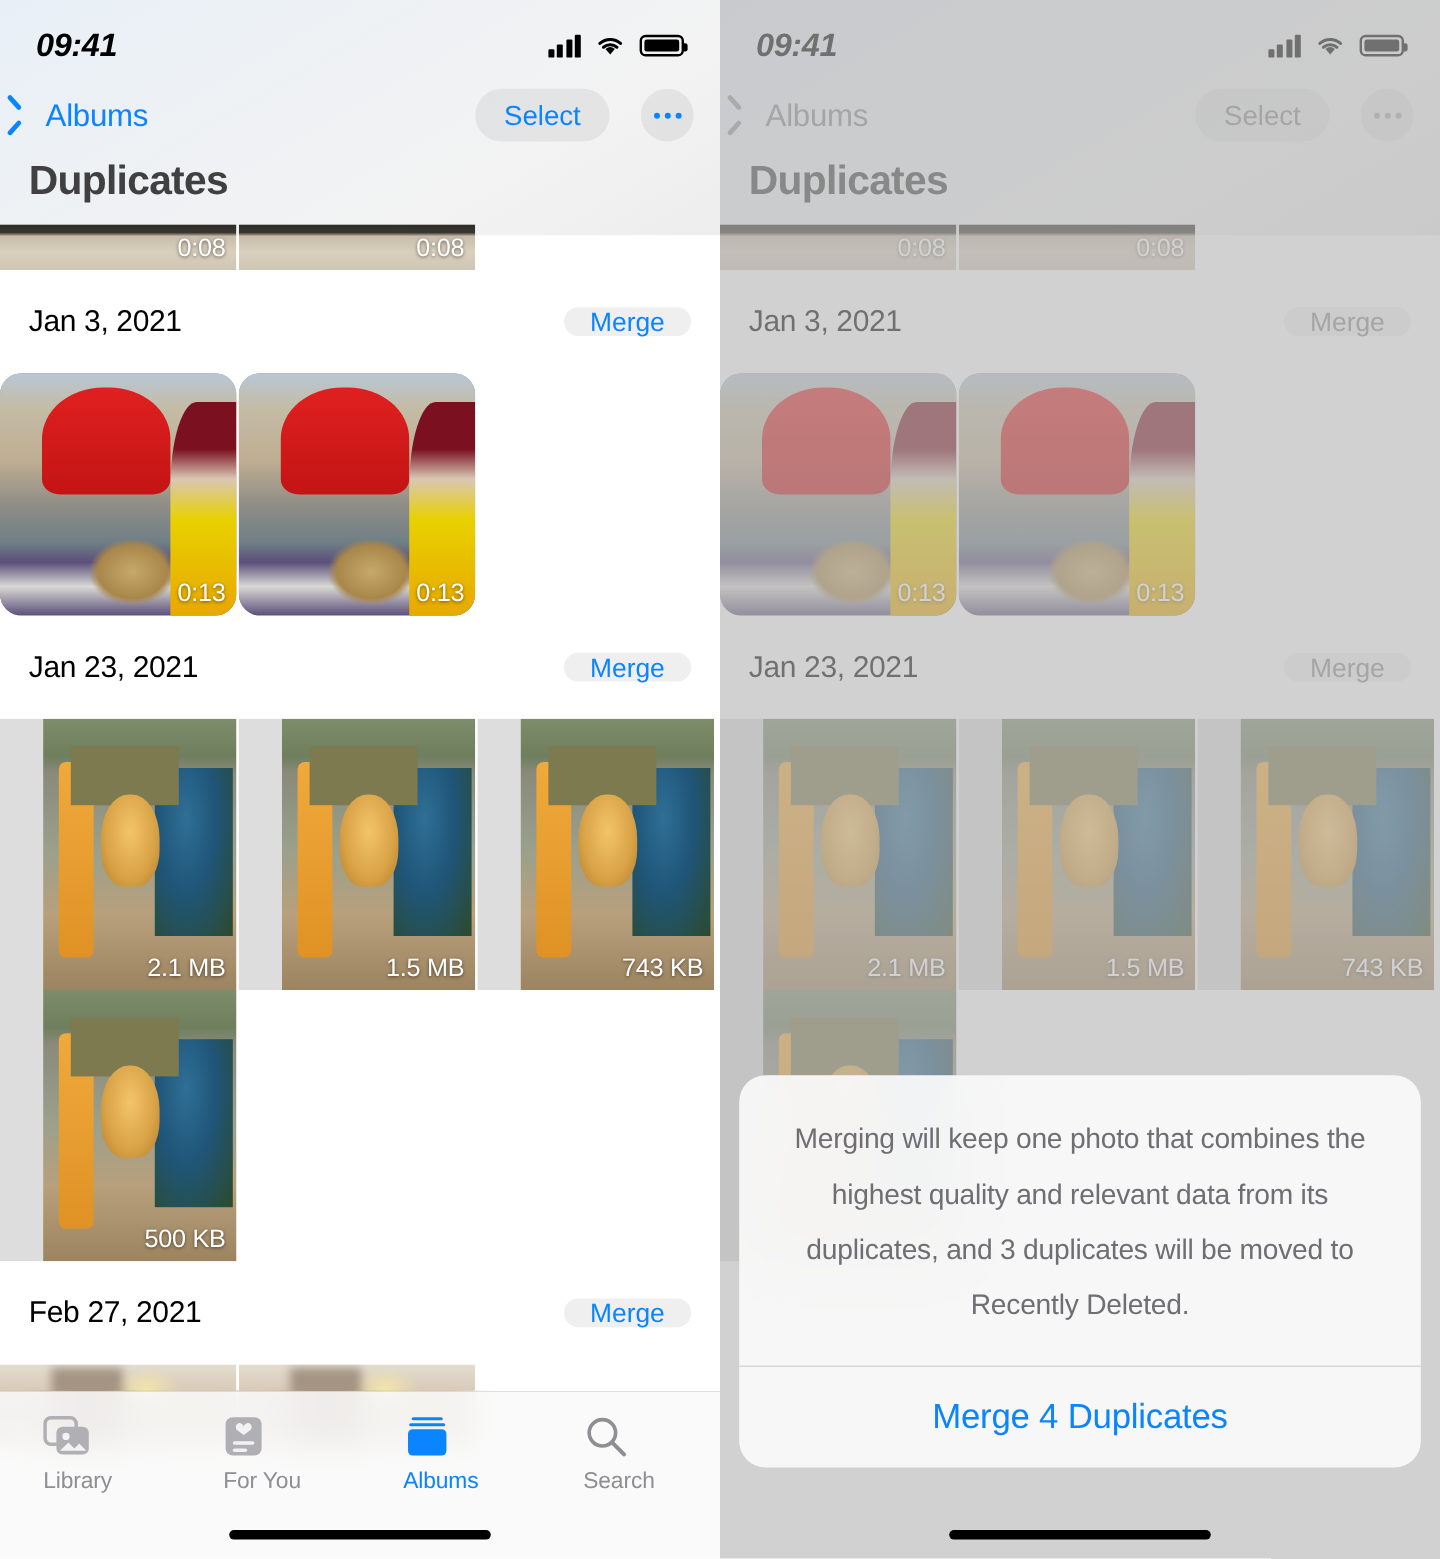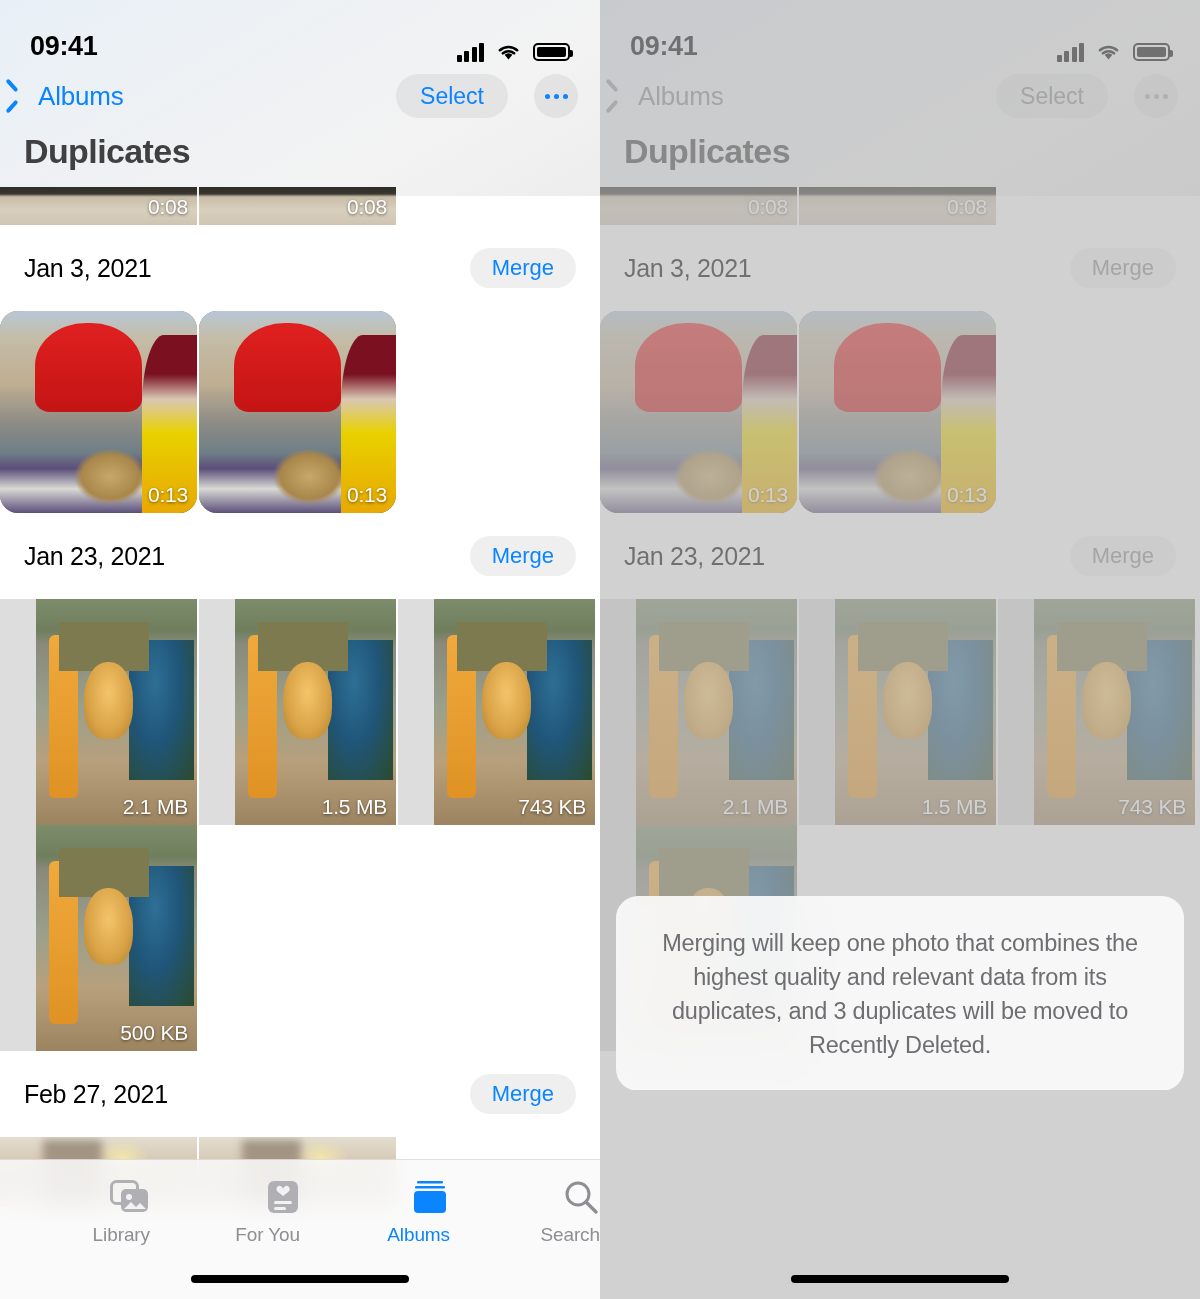--- a/index.html
+++ b/index.html
@@ -14,23 +14,24 @@
     position: relative;
     width: 600px; height: 1299px;
     overflow: hidden;
     background: #ffffff;
   }
 
   
   .statusbar {
     position: relative;
     height: 62px;
-    display: flex; align-items: flex-end;
+    display: flex; align-items: center;
     justify-content: space-between;
     padding: 14px 30px 0 30px;
+    font-style: italic;
   }
   .sb-time {
     font-size: 27px; font-weight: bold; color: #000;
     letter-spacing: -0.3px;
   }
   .sb-right { display: flex; align-items: center; gap: 11px; }
   .bars { display: flex; align-items: flex-end; gap: 2.5px; height: 19px; }
   .bars i { display: block; width: 5px; background: #000; border-radius: 1px; }
   .bars i:nth-child(1) { height: 7px; }
   .bars i:nth-child(2) { height: 11px; }
@@ -123,39 +124,39 @@
   .daterow {
     height: 86px;
     display: flex; align-items: center; justify-content: space-between;
     padding: 12px 24px;
     background: #fff;
   }
   .datelabel { font-size: 25px; color: #000; letter-spacing: -0.3px; }
   .mergebtn {
     background: rgba(120,120,128,0.12);
     border-radius: 20px; border: none;
-    height: 40px; padding: 0 22px;
+    height: 24px; padding: 0 22px;
     font-size: 22px; color: #0a84ff;
     cursor: pointer;
     font-family: "Liberation Sans", sans-serif;
   }
 
   
   .tabbar {
     position: absolute; left: 0; bottom: 0; width: 600px; height: 140px;
     background: rgba(249,249,249,0.88);
     border-top: 1px solid rgba(0,0,0,0.10);
     display: flex; align-items: flex-start;
     padding-top: 16px;
     backdrop-filter: blur(12px);
     z-index: 5;
   }
   .tab {
     flex: 1; display: flex; flex-direction: column;
-    align-items: flex-end; gap: 6px; cursor: pointer;
+    align-items: flex-start; gap: 6px; cursor: pointer; padding-left: 36px;
   }
   .tab .ticon { height: 42px; display: flex; align-items: center; justify-content: center; }
   .tab .tlabel2 { font-size: 19px; color: #8e8e93; letter-spacing: -0.1px; }
   .tab.active .tlabel2 { color: #0a84ff; }
   .homebar {
     position: absolute; bottom: 16px; left: 50%; transform: translateX(-50%);
     width: 218px; height: 8px; background: #000; border-radius: 4px;
   }
 
   
@@ -168,21 +169,21 @@
     position: absolute; left: 16px; right: 16px; z-index: 9;
   }
   .sheet-group {
     background: rgba(249,249,249,0.94);
     border-radius: 22px;
     overflow: hidden;
     backdrop-filter: blur(22px);
   }
   .sheet-msg {
     padding: 30px 34px 28px 34px;
-    font-size: 23.5px; line-height: 34px;
+    font-size: 23.5px; line-height: 46px;
     color: #6e6e73; text-align: center;
     letter-spacing: -0.2px;
   }
   .sheet-div { height: 1px; background: rgba(60,60,67,0.20); }
   .sheet-action {
     height: 84px; display: flex; align-items: center; justify-content: center;
     font-size: 29px; color: #0a84ff; cursor: pointer;
     letter-spacing: -0.2px;
   }
   .sheet-cancel {
@@ -543,19 +544,20 @@
         </div>
       </div>
     </div>
 
     <div class="dim"></div>
 
     <div class="actionsheet" style="top:896px;">
       <div class="sheet-group">
         <div class="sheet-msg">Merging will keep one photo that combines the highest quality and relevant data from its duplicates, and 3 duplicates will be moved to Recently Deleted.</div>
         <div class="sheet-div"></div>
+        <div class="sheet-action">Merge 4 Duplicates</div>
       </div>
     </div>
 
     <div class="homebar" style="z-index:10;"></div>
   </div>
 
 </div>
 
 </body></html>

